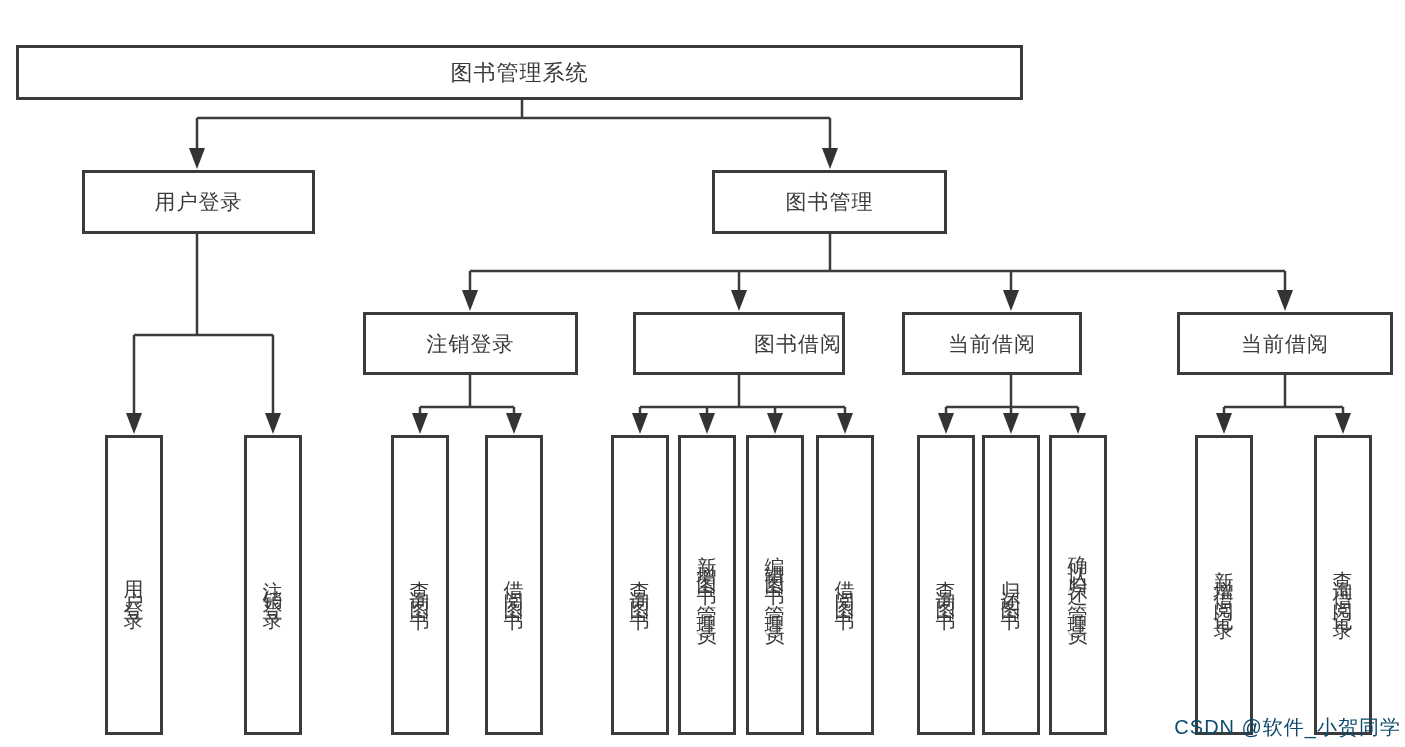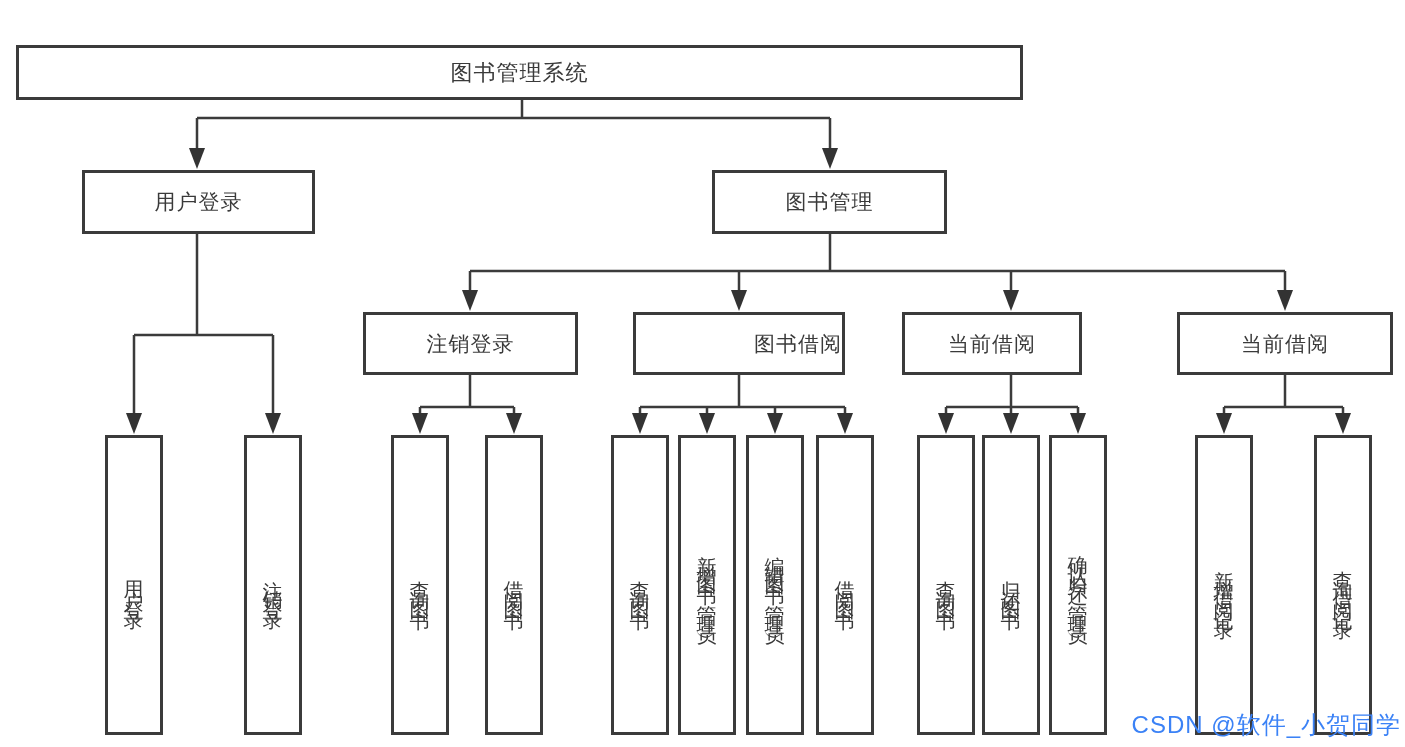--- a/index.html
+++ b/index.html
@@ -34,22 +34,22 @@
     writing-mode:vertical-rl;
     text-orientation:mixed;
     font-size:20px;
     letter-spacing:10px;
     line-height:1;
     z-index:2;
   }
   .watermark{
     position:absolute;
     right:4px;bottom:6px;
-    font-size:24px;
-    color:#3b82f6;
+    font-size:20px;
+    color:#0c4a6e;
     letter-spacing:1px;
     z-index:6;
     white-space:nowrap;
   }
 </style>
 </head>
 <body>
 
 <div class="canvas">
 

